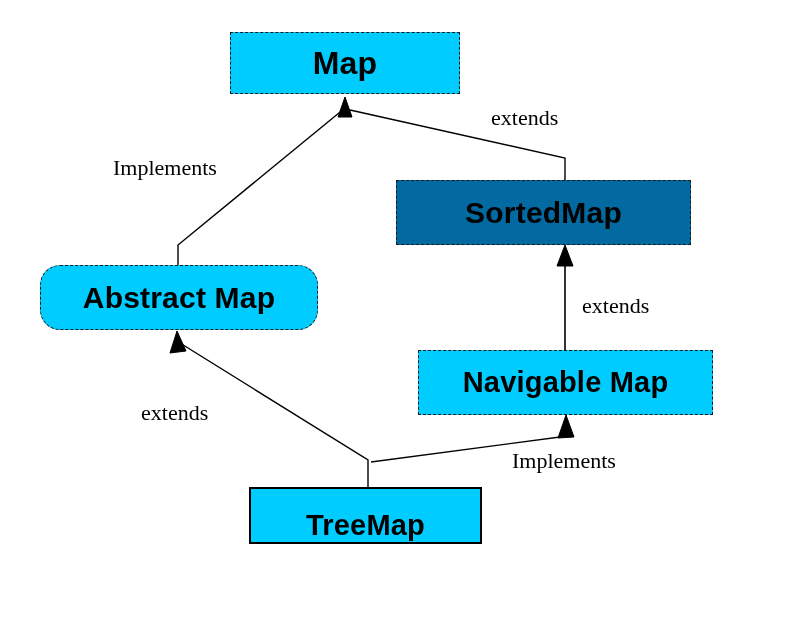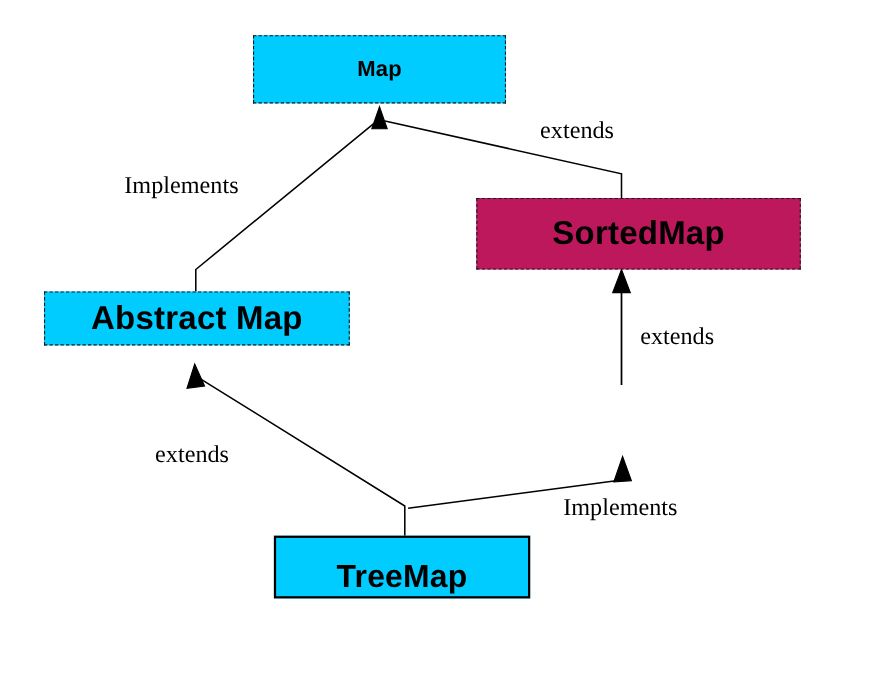--- a/index.html
+++ b/index.html
@@ -83,32 +83,35 @@
       <path d="M 368 487 L 368 460 L 180 343" fill="none" stroke="#000000" stroke-width="1.4"></path>
       <polygon points="177,331 186,351 170,353" fill="#000000" stroke="#000000" stroke-width="1"></polygon>
     </g>
 
     <g>
       <path d="M 371 462 L 560 437" fill="none" stroke="#000000" stroke-width="1.4"></path>
       <polygon points="566,415 574,437 558,438" fill="#000000" stroke="#000000" stroke-width="1"></polygon>
     </g>
   </svg>
 
-  <div class="node node-dashed" id="node-map" style="left: 230px; top: 32px; width: 230px; height: 62px; font-size: 20px; background: rgb(0, 204, 255); border-color: rgb(26, 26, 26); color: rgb(0, 0, 0);">
+  <div class="node node-dashed" id="node-map" style="left: 230px; top: 32px; width: 230px; height: 62px; font-size: 32px; background: rgb(0, 204, 255); border-color: rgb(26, 26, 26); color: rgb(0, 0, 0);">
     <span>Map</span>
   </div>
 
-  <div class="node node-dashed" id="node-sortedmap" style="left: 433px; top: 180px; width: 295px; height: 65px; font-size: 30px; background: #be185d; border-color: rgb(26, 26, 26); color: rgb(0, 0, 0);">
+  <div class="node node-dashed" id="node-sortedmap" style="left: 396px; top: 180px; width: 295px; height: 65px; font-size: 30px; background: #0369a1; border-color: rgb(26, 26, 26); color: rgb(0, 0, 0);">
     <span>SortedMap</span>
   </div>
 
-  <div class="node node-dashed" id="node-abstractmap" style="left: 40px; top: 265px; width: 278px; height: 49px; font-size: 30px; background: rgb(0, 204, 255); border-color: rgb(26, 26, 26); color: rgb(0, 0, 0);">
+  <div class="node node-dashed" id="node-abstractmap" style="left: 40px; top: 265px; width: 278px; height: 65px; font-size: 30px; background: rgb(0, 204, 255); border-color: rgb(26, 26, 26); color: rgb(0, 0, 0); border-radius: 20px;">
     <span>Abstract Map</span>
   </div>
 
+  <div class="node node-dashed" id="node-navigablemap" style="left: 418px; top: 350px; width: 295px; height: 65px; font-size: 29px; background: rgb(0, 204, 255); border-color: rgb(26, 26, 26); color: rgb(0, 0, 0);">
+    <span>Navigable Map</span>
+  </div>
 
   <div class="node node-solid" id="node-treemap" style="left: 249px; top: 487px; width: 233px; height: 57px; font-size: 29px; background: rgb(0, 204, 255); border-color: rgb(0, 0, 0); color: rgb(0, 0, 0); align-items: flex-end;">
     <span>TreeMap</span>
   </div>
 
   <div class="edge-label" id="edgelabel-0" style="left: 113px; top: 155px; font-size: 22px; color: rgb(0, 0, 0);">Implements</div>
 
   <div class="edge-label" id="edgelabel-1" style="left: 491px; top: 105px; font-size: 22px; color: rgb(0, 0, 0);">extends</div>
 
   <div class="edge-label" id="edgelabel-2" style="left: 582px; top: 293px; font-size: 22px; color: rgb(0, 0, 0);">extends</div>

